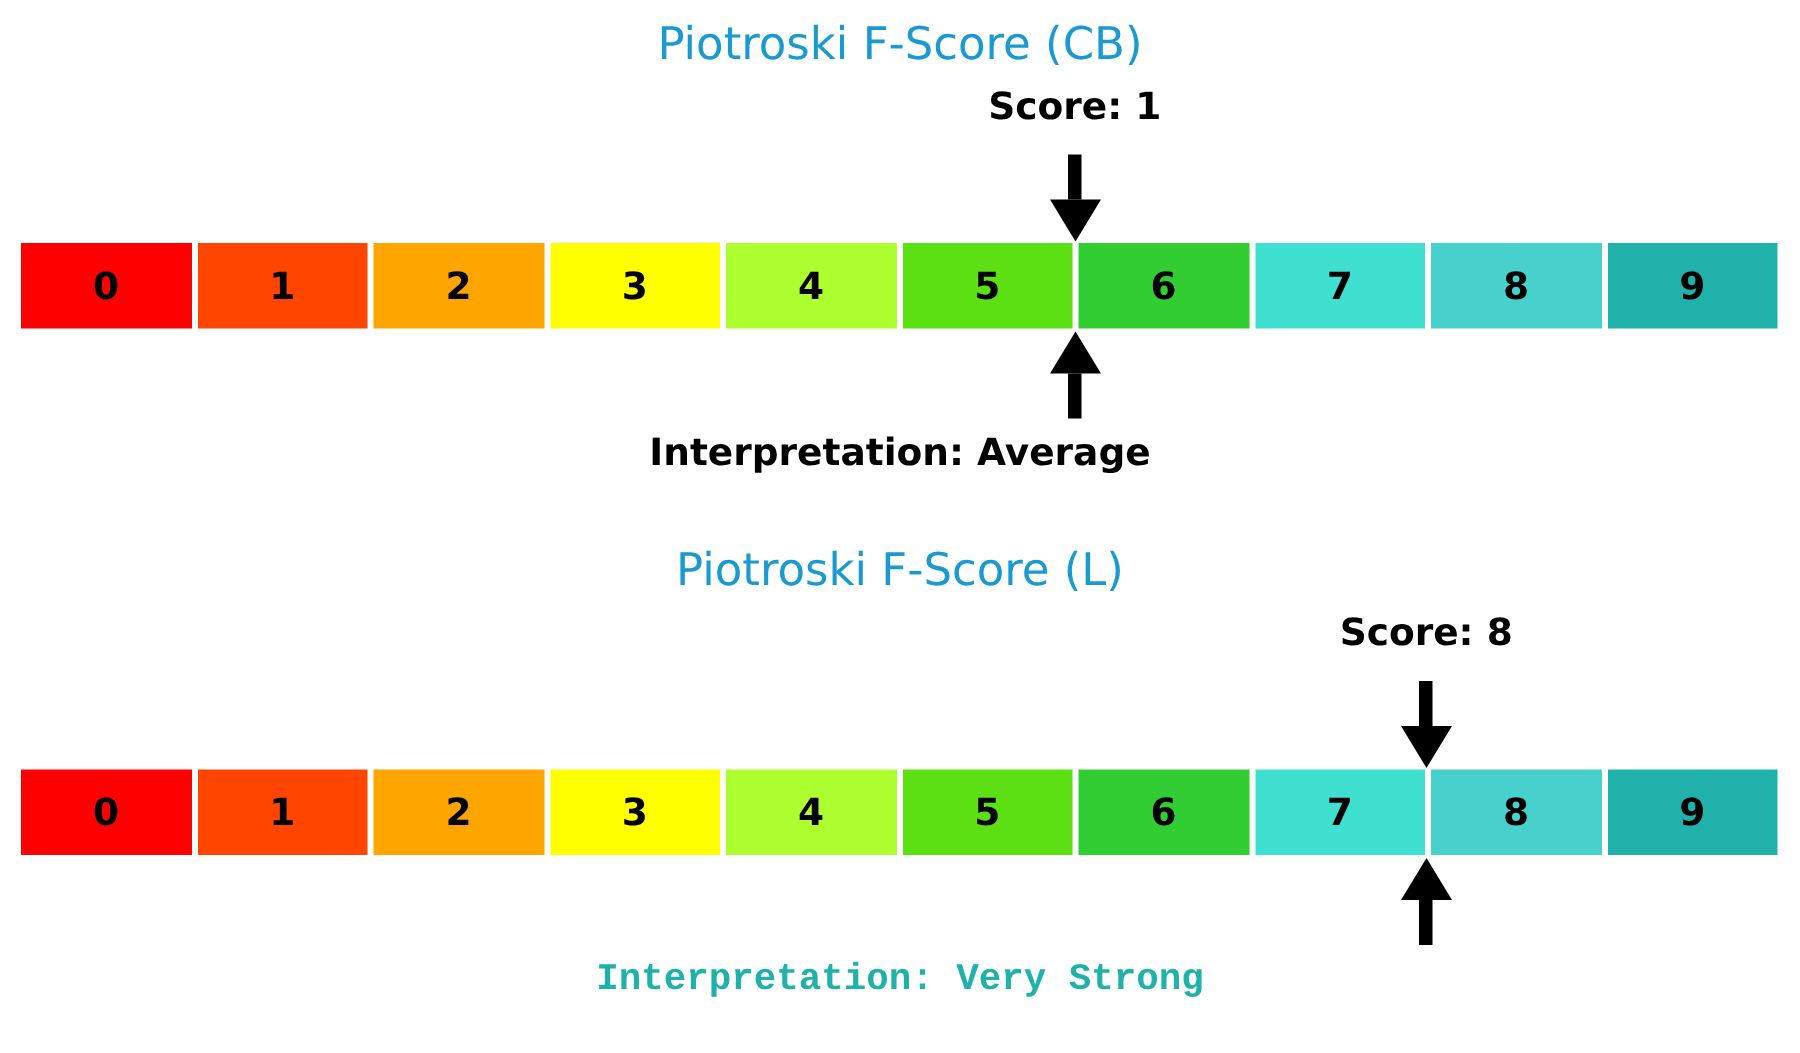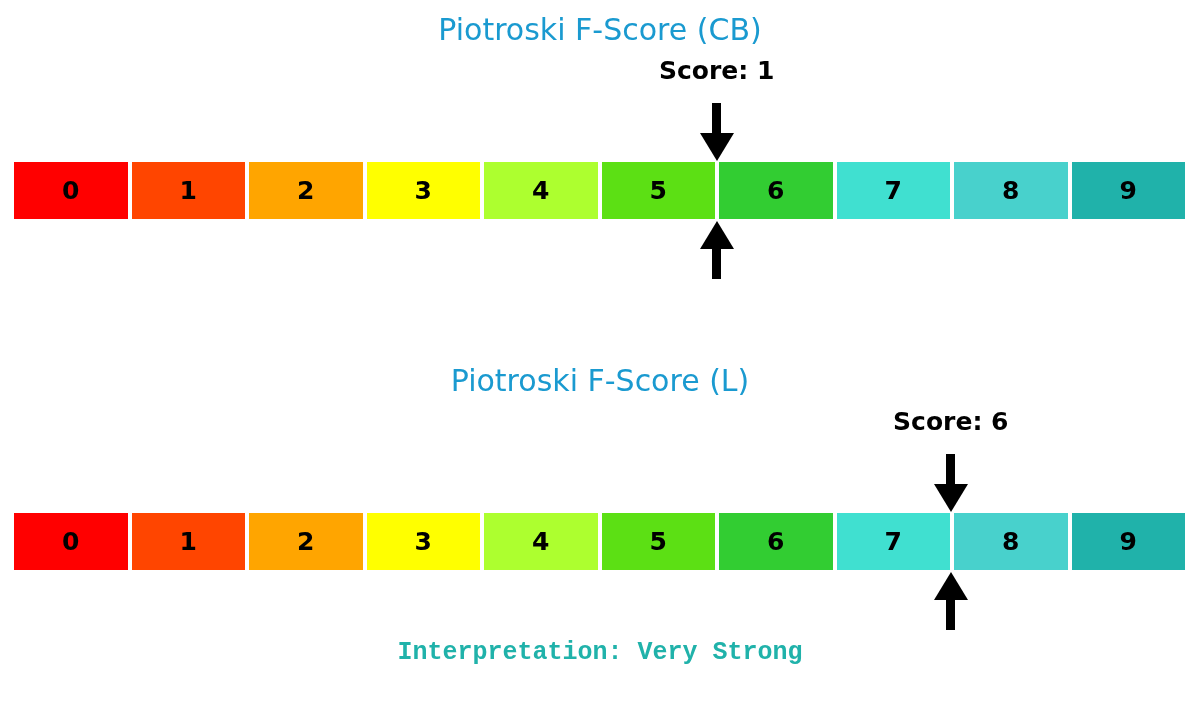--- a/index.html
+++ b/index.html
@@ -124,25 +124,26 @@
         <div class="seg" style="background: rgb(92, 224, 20);">5</div>
         <div class="seg" style="background: rgb(50, 205, 50);">6</div>
         <div class="seg" style="background: rgb(64, 224, 208);">7</div>
         <div class="seg" style="background: rgb(72, 209, 204);">8</div>
         <div class="seg" style="background: rgb(32, 178, 170);">9</div>
       </div>
     <div class="marker arrow arrow-up" style="left: 716.6px;">
       <div class="head-up"></div>
       <div class="shaft"></div>
     </div>
+    <div class="interp-label" style="color: rgb(0, 0, 0);">Interpretation: Average</div>
   </section>
 
   <section class="gauge g1">
     <div class="gauge-title" style="color: rgb(26, 154, 208);">Piotroski F-Score (L)</div>
-    <div class="marker score-label" style="left: 950.8px;">Score: 6</div>
+    <div class="marker score-label" style="left: 950.8px;">Score: 8</div>
     <div class="marker arrow arrow-down" style="left: 950.8px;">
       <div class="shaft"></div>
       <div class="head-down"></div>
     </div>
     <div class="scale-bar">
         <div class="seg" style="background: rgb(255, 0, 0);">0</div>
         <div class="seg" style="background: rgb(255, 69, 0);">1</div>
         <div class="seg" style="background: rgb(255, 165, 0);">2</div>
         <div class="seg" style="background: rgb(255, 255, 0);">3</div>
         <div class="seg" style="background: rgb(173, 255, 47);">4</div>

